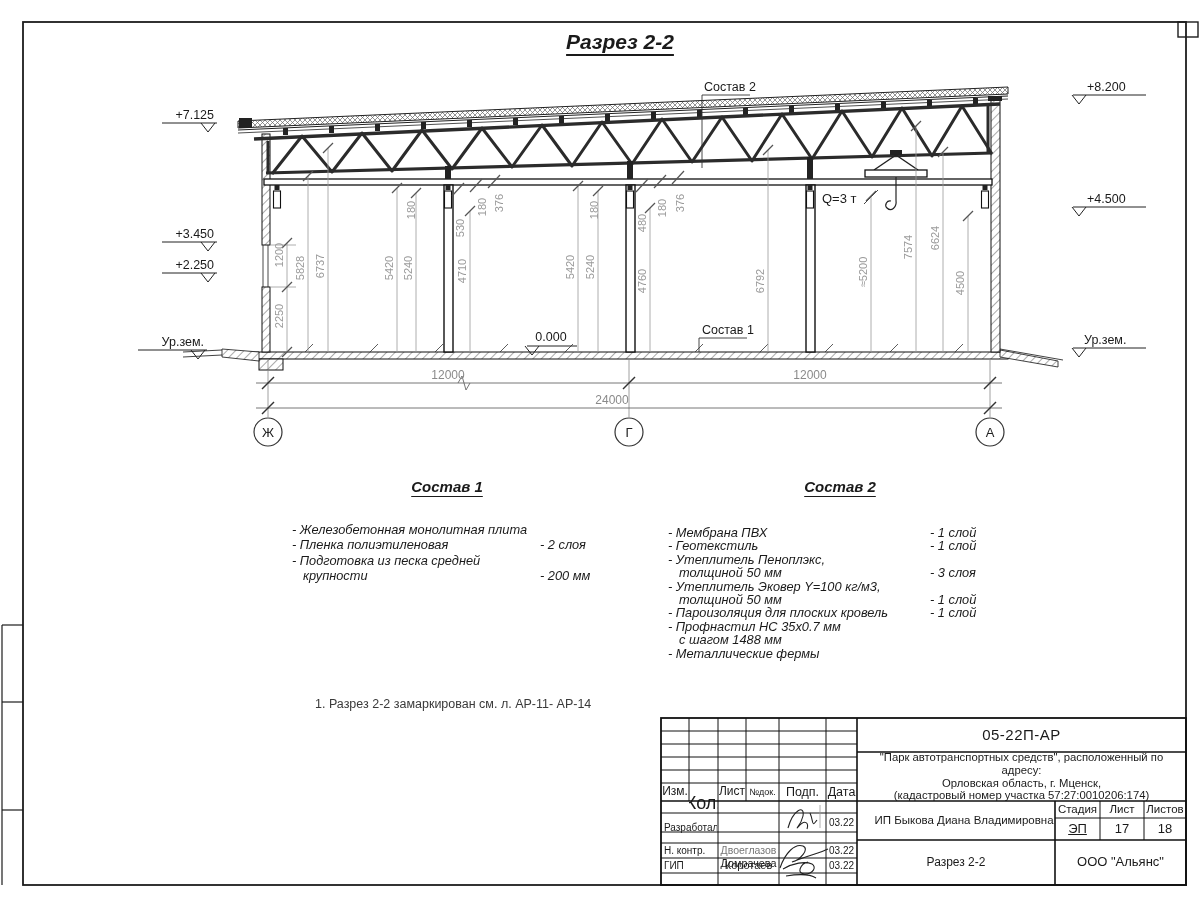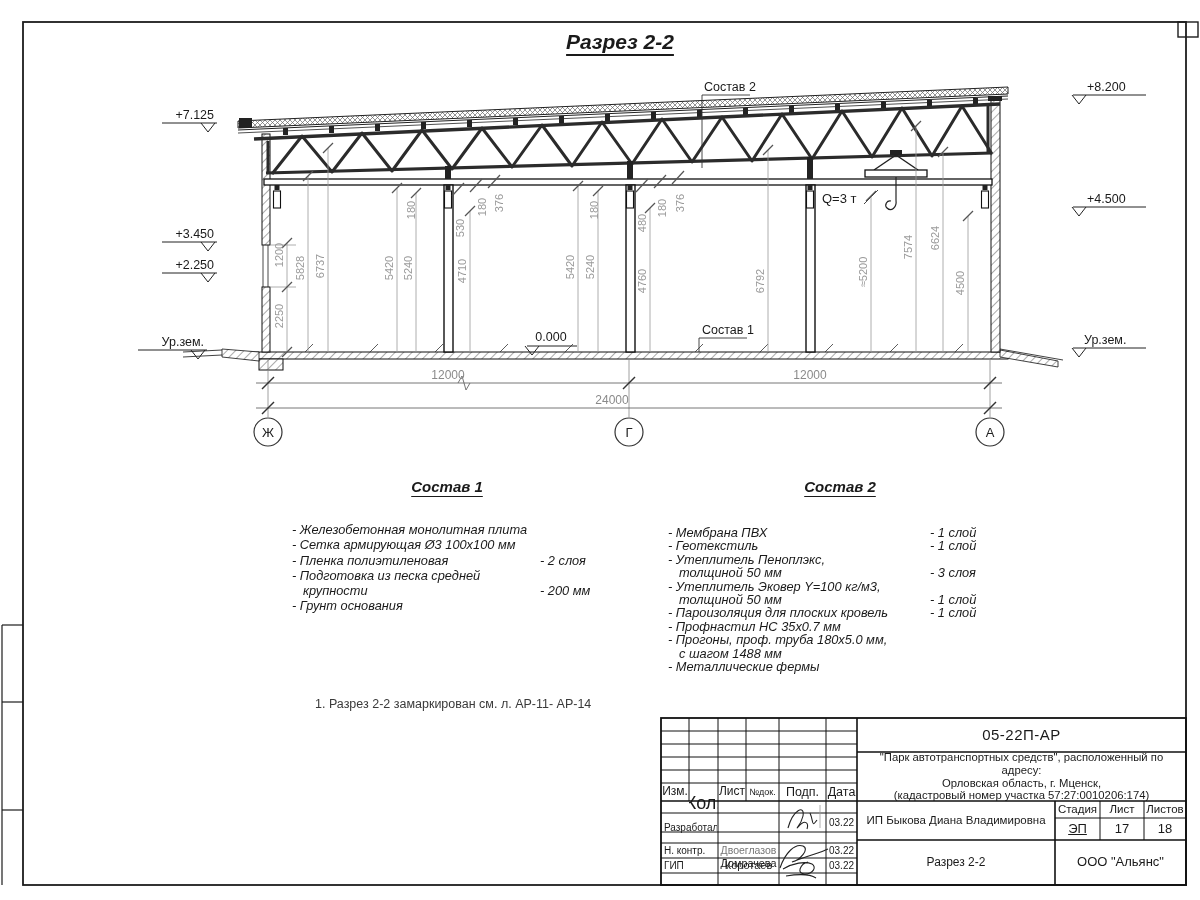--- a/index.html
+++ b/index.html
@@ -313,40 +313,37 @@
     <path d="M780,868 c5,-15 15,-25 23,-22 c7,3 -3,14 -11,16 c14,-6 28,-9 36,-13 m-45,20 c10,-6 22,-8 29,-5 c5,3 1,10 -7,10 c-9,0 -5,-10 3,-12 m-22,14 c12,-2 24,-2 30,2"></path>
   </g>
 </svg>
 
 <div id="sheet-title" class="abs">Разрез 2-2</div>
 
 <div id="sostav1" class="sostav" style="left:292px;top:478px;width:310px;">
   <div class="s-title">Состав 1</div>
   <div style="position:absolute;top:44px;left:0;width:310px;">
     <div class="srow"><span>- Железобетонная  монолитная плита</span></div>
-    <div class="srow"><span>- Сетка армирующая Ø3 100х100 мм</span></div>
     <div class="srow"><span>- Пленка полиэтиленовая</span><span class="val">-  2 слоя</span></div>
     <div class="srow"><span>- Подготовка из песка средней</span></div>
     <div class="srow c"><span>крупности</span><span class="val">- 200 мм</span></div>
-    <div class="srow"><span>- Грунт основания</span></div>
   </div>
 </div>
 
 <div id="sostav2" class="sostav" style="left:668px;top:478px;width:344px;">
   <div class="s-title">Состав 2</div>
   <div style="position:absolute;top:48px;left:0;width:344px;">
     <div class="srow"><span>- Мембрана ПВХ</span><span class="val">- 1 слой</span></div>
     <div class="srow"><span>- Геотекстиль</span><span class="val">- 1 слой</span></div>
     <div class="srow"><span>- Утеплитель Пеноплэкс,</span></div>
     <div class="srow c"><span>толщиной 50 мм</span><span class="val">- 3 слоя</span></div>
     <div class="srow"><span>- Утеплитель Эковер Y=100 кг/м3,</span></div>
     <div class="srow c"><span>толщиной 50 мм</span><span class="val">- 1 слой</span></div>
     <div class="srow"><span>- Пароизоляция для плоских кровель</span><span class="val">- 1 слой</span></div>
     <div class="srow"><span>- Профнастил НС 35х0.7 мм</span></div>
-    <div class="srow"><span>- Прогоны, проф. труба 180х5.0 мм,</span></div>
     <div class="srow c"><span>с шагом 1488 мм</span></div>
     <div class="srow"><span>- Металлические фермы</span></div>
   </div>
 </div>
 
 <div id="note" class="abs">1. Разрез 2-2 замаркирован см. л. АР-11- АР-14</div>
 
 <div class="tb" style="left:857px;top:718px;width:329px;height:34px;font-size:15px;letter-spacing:.5px;">05-22П-АР</div>
 <div class="tb" style="left:860px;top:752px;width:323px;height:49px;font-size:11.3px;flex-direction:column;">
   <div>"Парк автотранспортных средств",  расположенный по адресу:</div>
@@ -365,21 +362,21 @@
 <div class="tb" style="left:826px;top:813px;width:31px;height:19px;font-size:10px;">03.22</div>
 
 <div class="tb left" style="left:664px;top:843px;width:53px;height:15px;font-size:10px;">Н. контр.</div>
 <div class="tb" style="left:718px;top:843px;width:61px;height:15px;font-size:10.5px;color:#777;">Двоеглазов</div>
 <div class="tb" style="left:826px;top:843px;width:31px;height:15px;font-size:10px;">03.22</div>
 
 <div class="tb left" style="left:664px;top:858px;width:53px;height:15px;font-size:10px;">ГИП</div>
 <div class="tb" style="left:718px;top:858px;width:61px;height:15px;font-size:11px;">Коротаев</div>
 <div class="tb" style="left:826px;top:858px;width:31px;height:15px;font-size:10px;">03.22</div>
 
-<div class="tb" style="left:857px;top:801px;width:198px;height:39px;font-size:11.5px;">ИП Быкова Диана Владимировна</div>
+<div class="tb" style="left:857px;top:801px;width:198px;height:39px;font-size:11.5px;padding-left:8px;">ИП Быкова Диана Владимировна</div>
 <div class="tb" style="left:857px;top:840px;width:198px;height:45px;font-size:12px;">Разрез 2-2</div>
 <div class="tb" style="left:1055px;top:801px;width:45px;height:17px;font-size:11.5px;">Стадия</div>
 <div class="tb" style="left:1100px;top:801px;width:44px;height:17px;font-size:11.5px;">Лист</div>
 <div class="tb" style="left:1144px;top:801px;width:42px;height:17px;font-size:11.5px;border-radius:8px;">Листов</div>
 <div class="tb" style="left:1055px;top:818px;width:45px;height:22px;font-size:13px;text-decoration:underline;">ЭП</div>
 <div class="tb" style="left:1100px;top:818px;width:44px;height:22px;font-size:13px;">17</div>
 <div class="tb" style="left:1144px;top:818px;width:42px;height:22px;font-size:13px;">18</div>
 <div class="tb" style="left:1055px;top:840px;width:131px;height:45px;font-size:13px;">ООО "Альянс"</div>
 
 </body></html>

